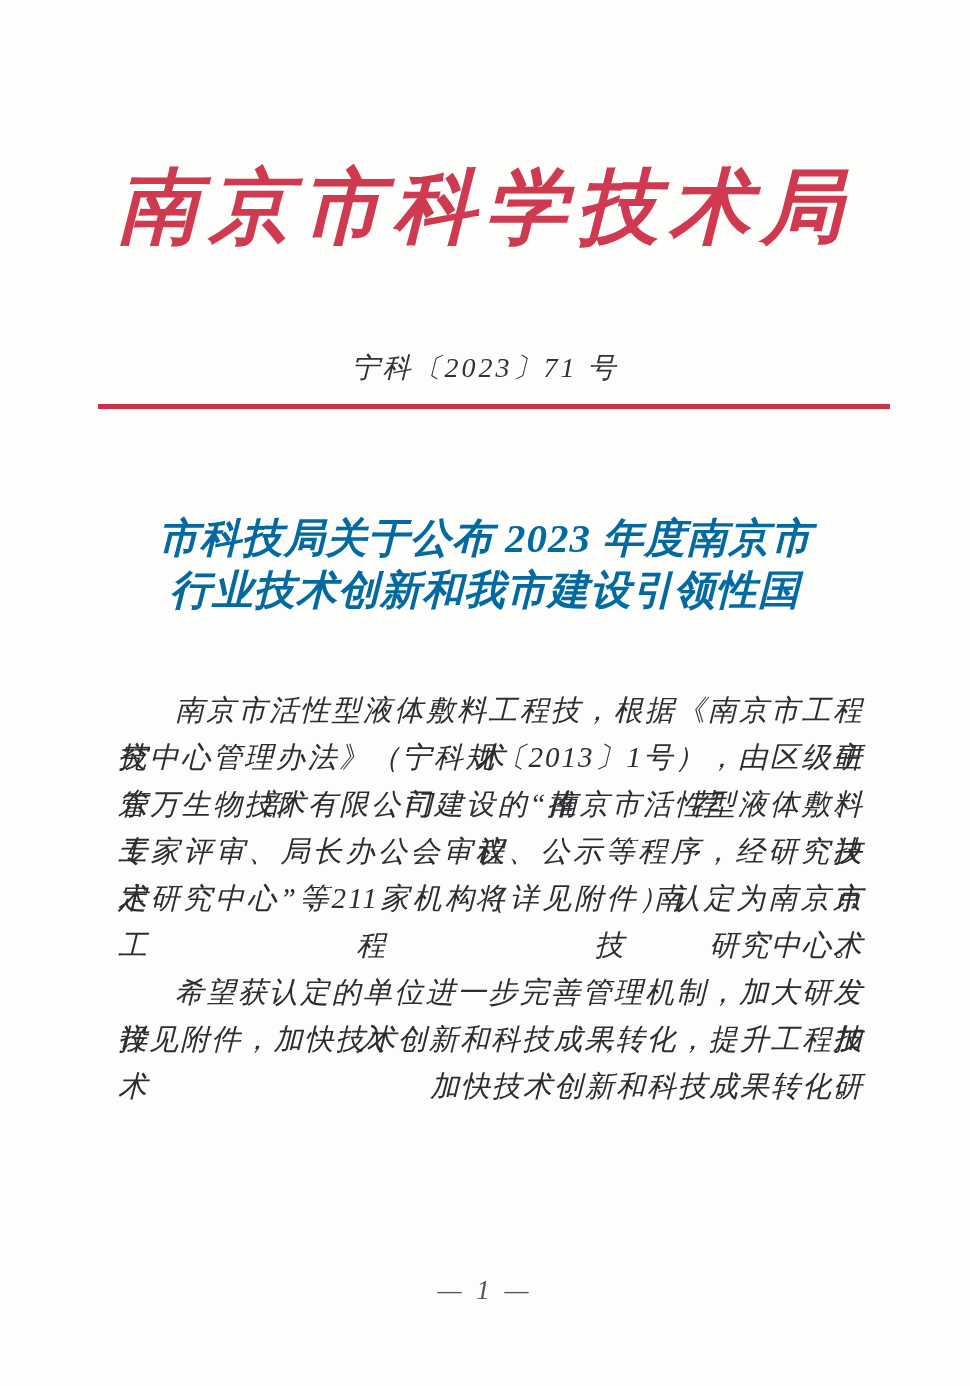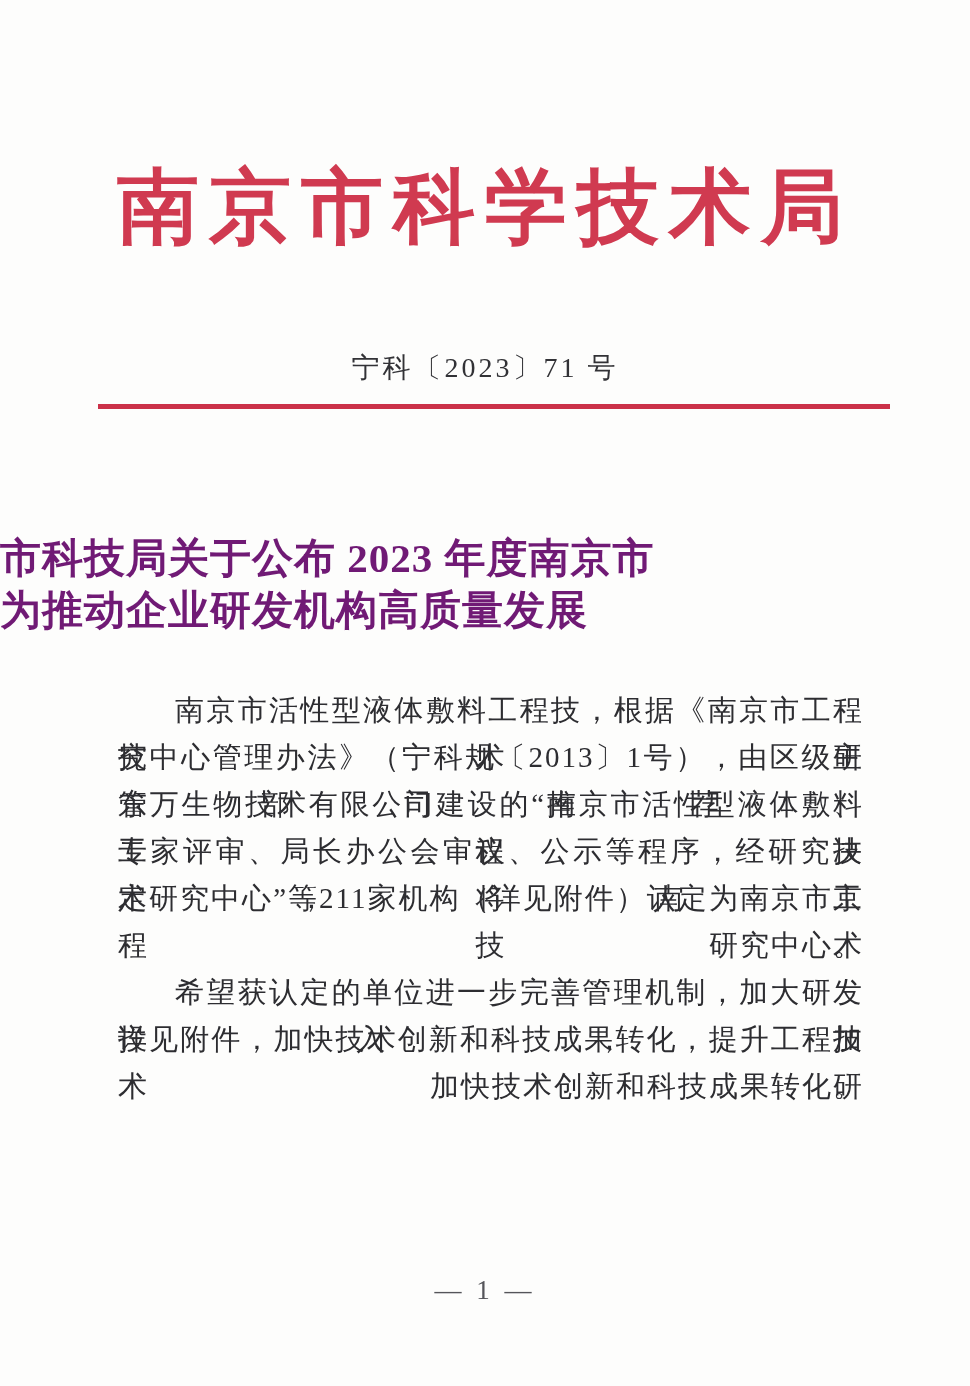--- a/index.html
+++ b/index.html
@@ -7,20 +7,21 @@
     padding: 0;
     background: #fcfcfb;
   }
   .page {
     position: relative;
     width: 970px;
     height: 1386px;
     background: #fdfdfc;
     overflow: hidden;
     font-family: "Liberation Serif", serif;
+    font-style: italic;
   }
   .agency-header {
     position: absolute;
     top: 158px;
     left: 0;
     width: 100%;
     text-align: center;
     font-size: 82px;
     line-height: 100px;
     font-weight: bold;
@@ -43,25 +44,26 @@
   .red-rule {
     position: absolute;
     top: 404px;
     left: 98px;
     width: 792px;
     height: 5px;
     background: #cb3149;
   }
   .doc-title {
     position: absolute;
-    top: 532px;
+    top: 512px;
     left: 0;
     width: 100%;
+    text-align: center;
     font-weight: bold;
-    color: #701a75;
+    color: #0369a1;
     font-size: 41px;
     line-height: 52px;
     letter-spacing: 1px;
   }
   .body-block {
     position: absolute;
     top: 687px;
     left: 118px;
     width: 746px;
     font-size: 29px;
@@ -100,21 +102,21 @@
 <div class="page">
 
   <div class="agency-header">南京市科学技术局</div>
 
   <div class="doc-number">宁科〔2023〕71 号</div>
 
   <div class="red-rule"></div>
 
   <div class="doc-title">
     <div class="title-line">市科技局关于公布 2023 年度南京市</div>
-    <div class="title-line">为推动企业研发机构高质量发展</div>
+    <div class="title-line">行业技术创新和我市建设引领性国</div>
   </div>
 
   <div class="body-block">
     <div class="line full indent">南京市活性型液体敷料工程技，根据《南京市工程技术研</div>
     <div class="line full">究中心管理办法》（宁科规〔2013〕1号），由区级主管部门推荐、</div>
     <div class="line full">东万生物技术有限公司建设的“南京市活性型液体敷料工程技</div>
     <div class="line full">专家评审、局长办公会审议、公示等程序，经研究决定，将南京</div>
     <div class="line full">术研究中心”等211家机构（详见附件）认定为南京市工程技术</div>
     <div class="line">研究中心。</div>
     <div class="line full indent">希望获认定的单位进一步完善管理机制，加大研发投入，加</div>

